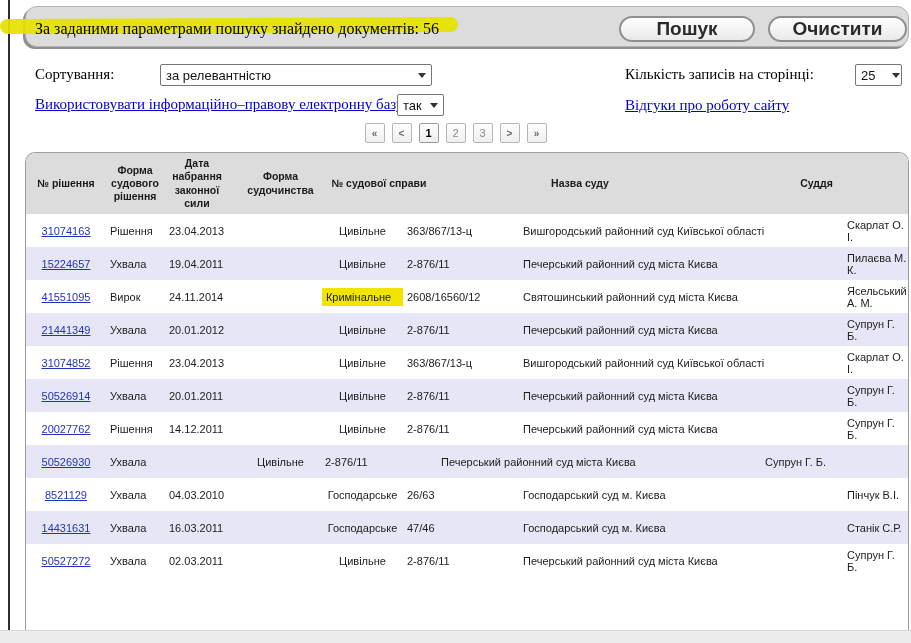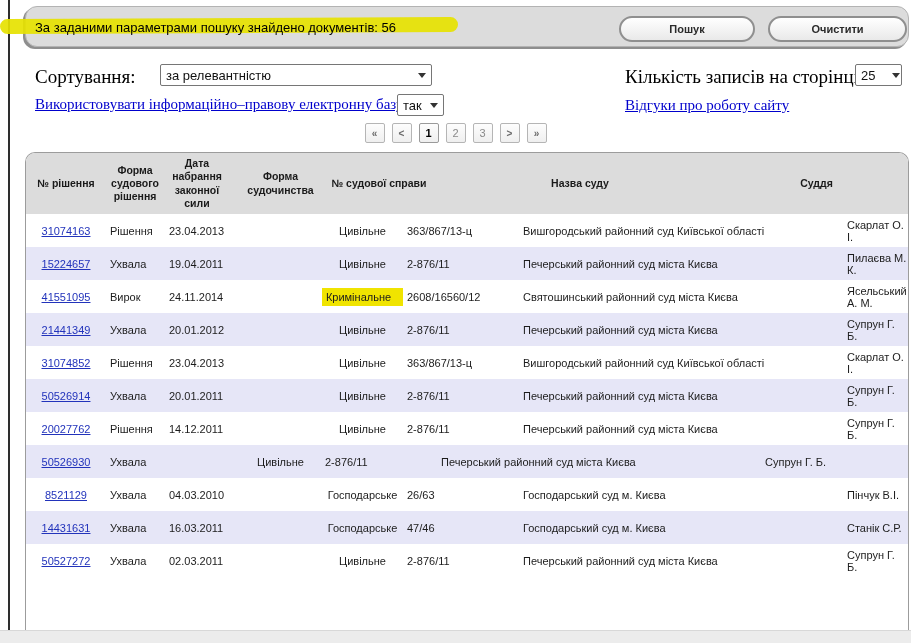--- a/index.html
+++ b/index.html
@@ -9,30 +9,30 @@
   .vline { position:absolute; left:8px; top:0; width:2px; height:630px; background:#2e2e2e; z-index:1; }
 
   
   .topbar { position:absolute; left:25px; right:2px; top:6px; height:41px;
             background:#dcdcdc; border:1px solid #b3b3b3; border-radius:12px;
             box-shadow:-2px 2px 0 #8e8e8e; z-index:2; }
   .marker { position:absolute; left:0; top:18px; width:458px; height:15px;
             background:#e6e200; border-radius:8px; transform:rotate(-0.25deg);
             opacity:.92; z-index:3; }
   .result-text { position:absolute; left:35px; top:20px; z-index:4;
-                 font-family:Liberation Sans, sans-serif; font-size:13px; color:#000; }
+                 font-family:Liberation Serif, serif; font-size:16px; color:#000; }
   .pillbtn { position:absolute; top:9px; height:26px; border:2px solid #8f8f8f; border-radius:14px;
              background:linear-gradient(#ffffff,#e9e9e9); color:#2a2a2a;
-             font-family:"Liberation Sans",sans-serif; font-size:11px; font-weight:bold;
+             font-family:"Liberation Sans",sans-serif; font-size:19px; font-weight:bold;
              display:flex; align-items:center; justify-content:center; cursor:pointer; z-index:4; }
   .btn-search { left:593px; width:136px; }
   .btn-clear  { left:742px; width:139px; }
 
   
-  .serif-label { position:absolute; font-family:"Liberation Serif", serif; font-size:19px; color:#000; }
+  .serif-label { position:absolute; font-family:"Liberation Serif", serif; font-size:15px; color:#000; }
   .blue-link  { position:absolute; font-family:"Liberation Serif", serif; font-size:15px;
                 color:#0000cc; text-decoration:underline; cursor:pointer; }
   .colon { text-decoration:none; color:#0000cc; }
   .select { position:absolute; background:#fff; border:1px solid #767676; border-radius:2px;
             display:flex; align-items:center; justify-content:space-between;
             padding:0 5px 0 5px; font-size:13px; color:#111; cursor:pointer; }
   .caret { width:0; height:0; border-left:4px solid transparent; border-right:4px solid transparent;
            border-top:5px solid #333; margin-left:8px; }
 
   

